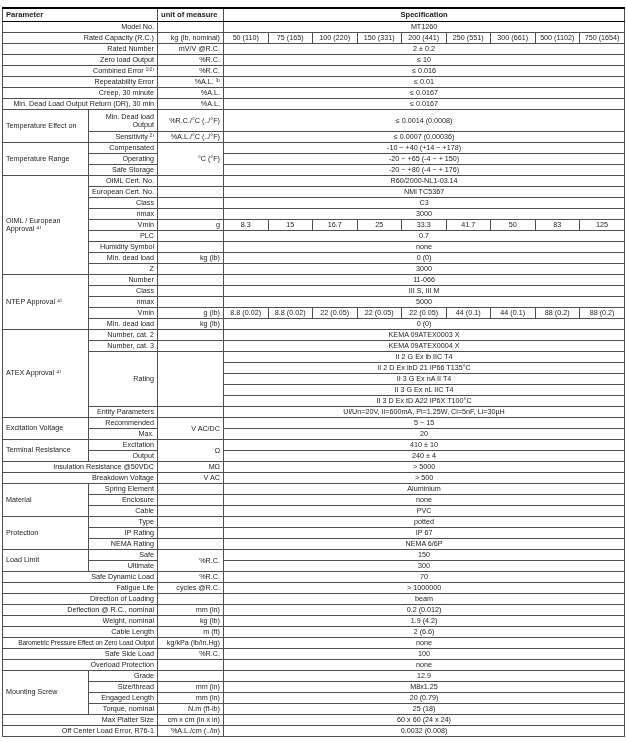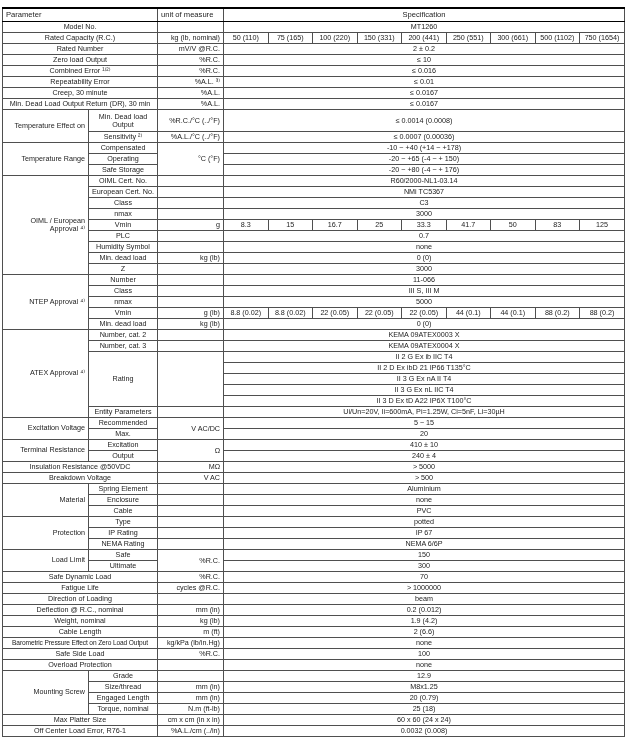--- a/index.html
+++ b/index.html
@@ -13,27 +13,27 @@
     border-collapse:collapse;table-layout:fixed;width:622px;
     border:1.4px solid #000;
   }
   th,td{
     border:1px solid #4f4f4f;
     font-size:7.2px;line-height:1.05;
     height:10px;padding:0 3px;vertical-align:middle;
     overflow:hidden;
   }
   thead th{
-    font-size:7.6px;font-weight:normal;height:12px;
+    font-size:7.6px;font-weight:bold;height:12px;
     border-top:2.2px solid #000;border-bottom:1.4px solid #000;
   }
   th.h-left{text-align:left;}
   th.h-center{}
-  td.g{text-align:right;white-space:normal;line-height:1.15;}
-  td.p{text-align:center;white-space:nowrap;}
+  td.g{text-align:left;white-space:normal;line-height:1.15;}
+  td.p{text-align:right;white-space:nowrap;}
   td.u{text-align:right;white-space:nowrap;}
   td.s{text-align:center;white-space:nowrap;padding:0 1px;}
   td.wrap{white-space:normal;}
   td.sm{font-size:6.6px;letter-spacing:-0.12px;}
   tr.sec td{border-top:1.6px solid #000;}
   tr.h2 td{height:21px;}
 </style>
 </head>
 <body>
 

